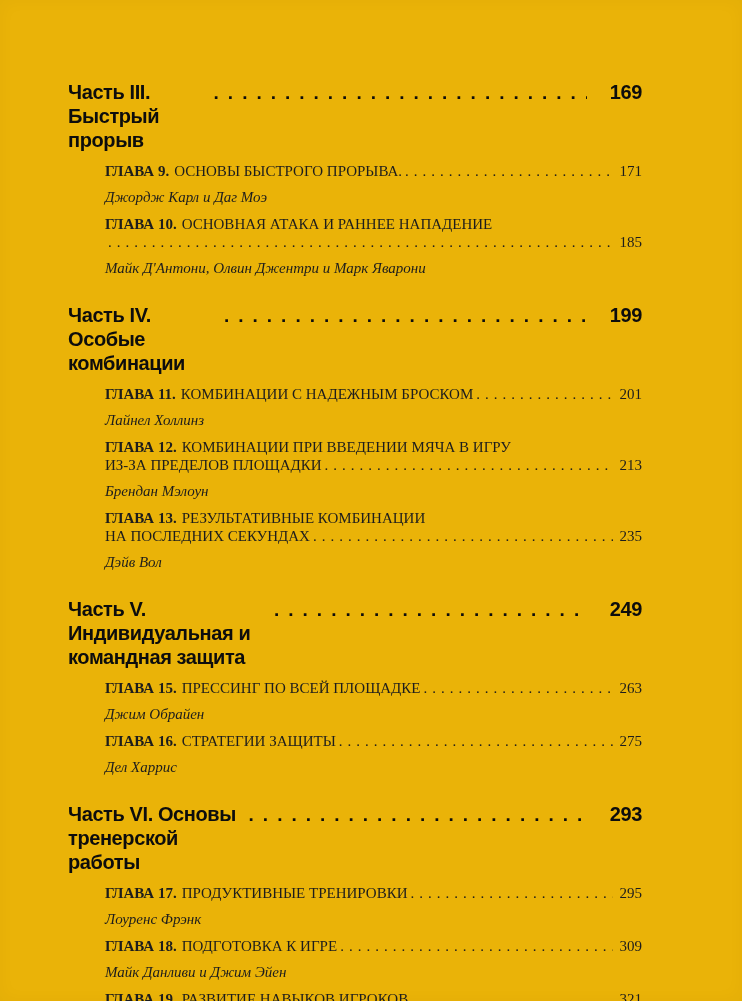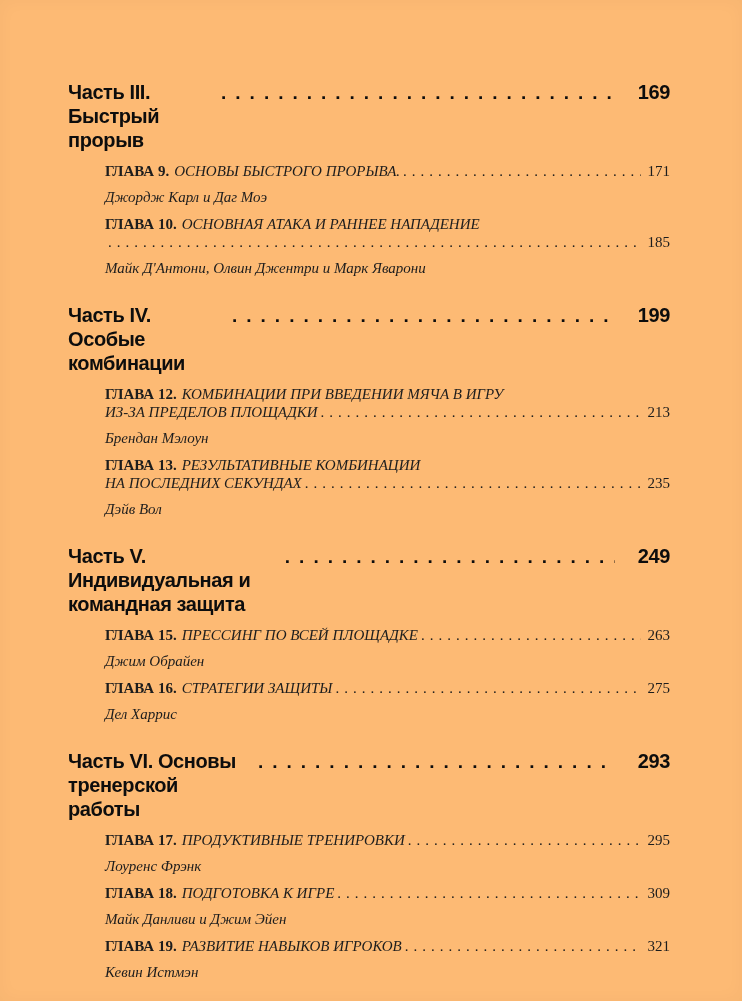--- a/index.html
+++ b/index.html
@@ -1,21 +1,21 @@
 <!DOCTYPE html>
 <html><head>
 <meta charset="utf-8">
 <style>
   html,body{margin:0;padding:0;background:#ffffff;}
   .page{
     position:relative;
     width:742px;height:1001px;
     box-sizing:border-box;
-    background:#fdba74;
-    padding:80px 72px 0 68px;
+    background:#eab308;
+    padding:80px 100px 0 68px;
     overflow:hidden;
     font-family:"Liberation Serif","DejaVu Serif",serif;
     color:#1d1d1d;
     box-shadow:inset 0 0 18px rgba(0,0,0,0.03);
   }
   
   .part{margin:26px 0 0 0;}
   .part.first{margin-top:0;}
   .part-row{
     display:flex;align-items:baseline;
@@ -27,21 +27,21 @@
   .part-leader{flex:1 1 auto;overflow:hidden;white-space:nowrap;margin:0 4px 0 10px;}
   .part-leader::after{
     content:"..................................................";
     letter-spacing:9px;font-size:19px;
   }
   .part-num{white-space:nowrap;margin-left:19px;}
   
   .chapters{margin-left:37px;}
   .ch-row{display:flex;align-items:baseline;font-size:15px;line-height:18px;}
   .ch-label{font-weight:bold;margin-right:5px;white-space:nowrap;}
-  .ch-title{white-space:nowrap;font-style:italic;}
+  .ch-title{white-space:nowrap;}
   .leader{flex:1 1 auto;overflow:hidden;white-space:nowrap;margin-left:3px;}
   .leader::after{
     content:"........................................................................................................................";
     letter-spacing:5px;
   }
   .num{margin-left:7px;white-space:nowrap;}
   .authors{font-style:italic;font-size:15px;line-height:18px;margin:8px 0 9px 0;}
 </style>
 </head>
 <body>
@@ -78,20 +78,29 @@
     </div>
   </section>
 
   <section class="part">
     <div class="part-row">
       <span class="part-title">Часть IV. Особые комбинации</span>
       <span class="part-leader"></span>
       <span class="part-num">199</span>
     </div>
     <div class="chapters">
+      <div class="chapter">
+        <div class="ch-row">
+          <span class="ch-label">ГЛАВА 11.</span>
+          <span class="ch-title">КОМБИНАЦИИ С НАДЕЖНЫМ БРОСКОМ</span>
+          <span class="leader"></span>
+          <span class="num">201</span>
+        </div>
+        <div class="authors">Лайнел Холлинз</div>
+      </div>
       <div class="chapter">
         <div class="ch-row">
           <span class="ch-label">ГЛАВА 12.</span>
           <span class="ch-title">КОМБИНАЦИИ ПРИ ВВЕДЕНИИ МЯЧА В ИГРУ</span>
         </div>
         <div class="ch-row">
           <span class="ch-title">ИЗ-ЗА ПРЕДЕЛОВ ПЛОЩАДКИ</span>
           <span class="leader"></span>
           <span class="num">213</span>
         </div>

